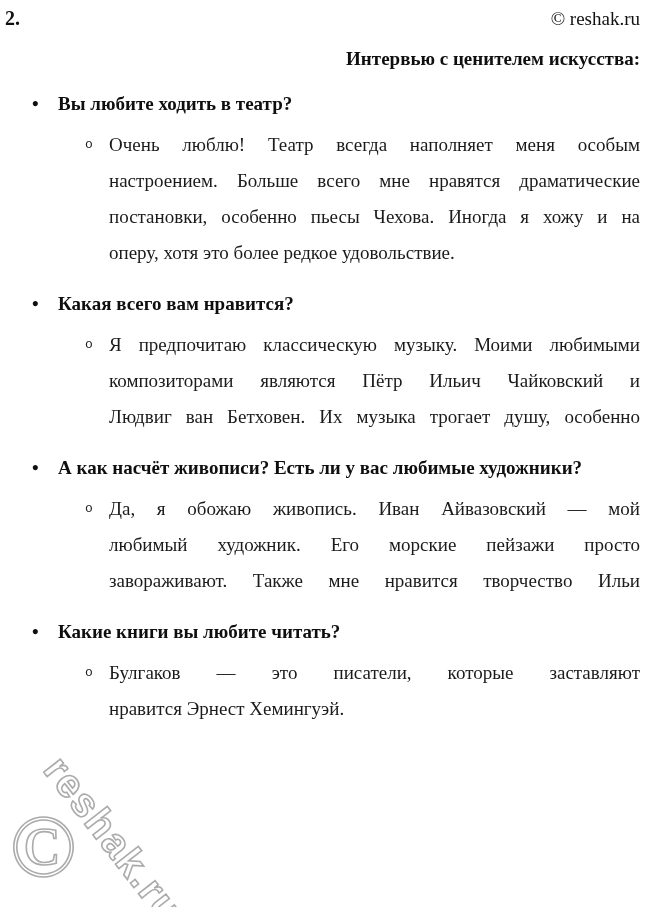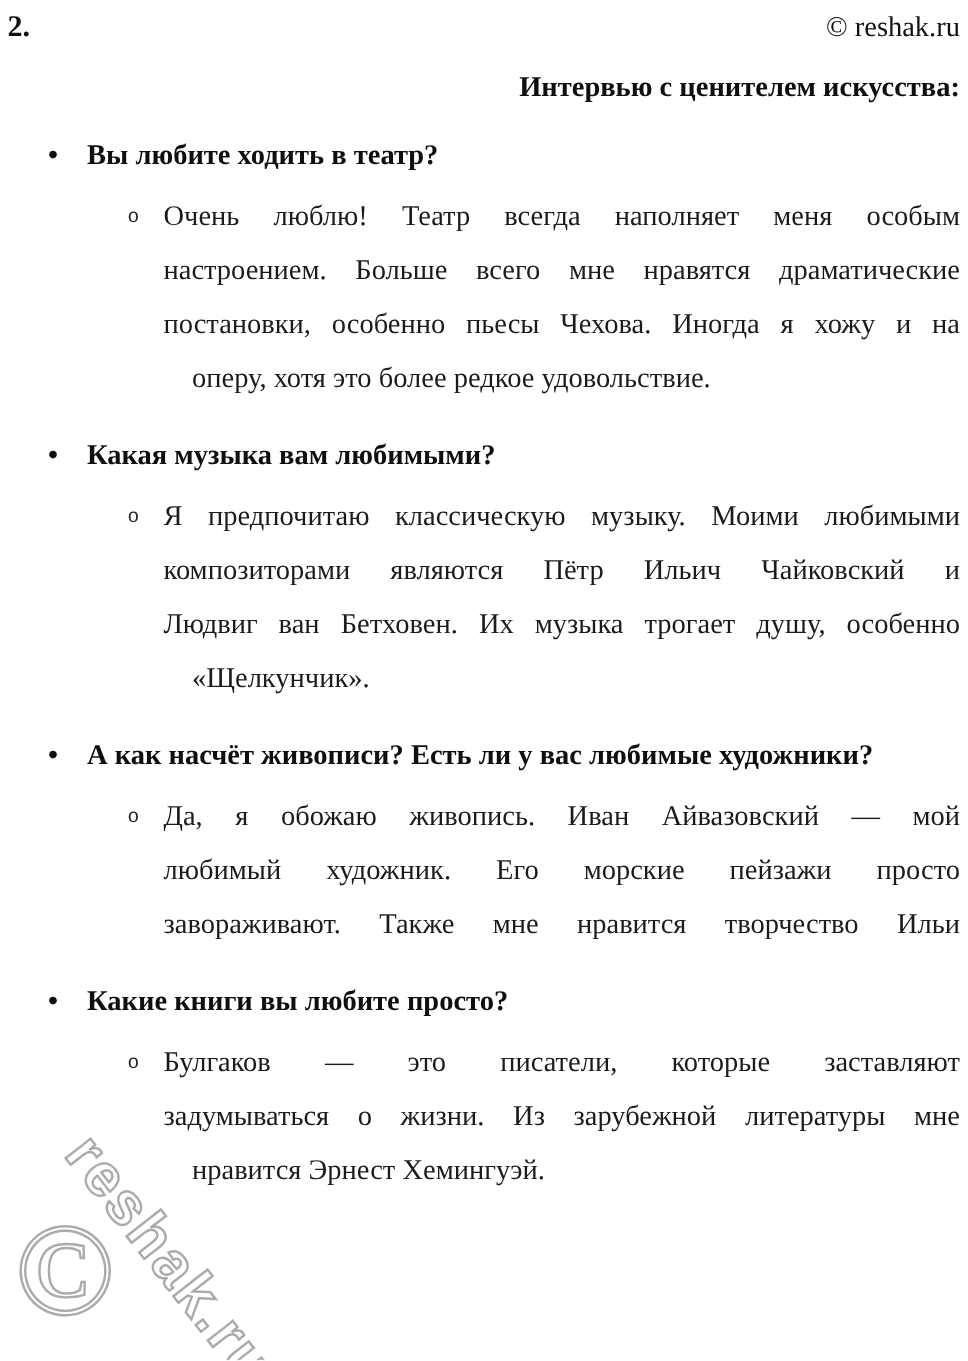--- a/index.html
+++ b/index.html
@@ -59,21 +59,21 @@
   }
   .answer-lines { flex: 1 1 auto; min-width: 0; padding-right: 0px; }
   .answer-line {
     font-size: 19px;
     line-height: 36px;
     text-align: justify;
     text-align-last: justify;
     color: #1b1b1b;
     white-space: nowrap; 
   }
-  .answer-line.last { text-align-last: left; margin-left: 19px; }
+  .answer-line.last { text-align-last: left; }
   .watermark {
     position: absolute;
     left: 6px;
     top: 742px;
     z-index: 2;
     pointer-events: none;
   }
 </style>
 </head>
 <body>
@@ -106,29 +106,28 @@
           <div class="answer-line">настроением. Больше всего мне нравятся драматические</div>
           <div class="answer-line">постановки, особенно пьесы Чехова. Иногда я хожу и на</div>
           <div class="answer-line last">оперу, хотя это более редкое удовольствие.</div>
         </div>
       </div>
     </section>
 
     <section class="qa-block">
       <div class="question-row">
         <span class="bullet">•</span>
-        <span class="question-text">Какая музыка вам любимыми?</span>
+        <span class="question-text">Какая всего вам нравится?</span>
       </div>
       <div class="answer-row">
         <span class="sub-bullet">o</span>
         <div class="answer-lines">
           <div class="answer-line">Я предпочитаю классическую музыку. Моими любимыми</div>
           <div class="answer-line">композиторами являются Пётр Ильич Чайковский и</div>
           <div class="answer-line">Людвиг ван Бетховен. Их музыка трогает душу, особенно</div>
-          <div class="answer-line last">«Щелкунчик».</div>
         </div>
       </div>
     </section>
 
     <section class="qa-block">
       <div class="question-row">
         <span class="bullet">•</span>
         <span class="question-text">А как насчёт живописи? Есть ли у вас любимые художники?</span>
       </div>
       <div class="answer-row">
@@ -137,26 +136,25 @@
           <div class="answer-line">Да, я обожаю живопись. Иван Айвазовский — мой</div>
           <div class="answer-line">любимый художник. Его морские пейзажи просто</div>
           <div class="answer-line">завораживают. Также мне нравится творчество Ильи</div>
         </div>
       </div>
     </section>
 
     <section class="qa-block">
       <div class="question-row">
         <span class="bullet">•</span>
-        <span class="question-text">Какие книги вы любите просто?</span>
+        <span class="question-text">Какие книги вы любите читать?</span>
       </div>
       <div class="answer-row">
         <span class="sub-bullet">o</span>
         <div class="answer-lines">
           <div class="answer-line">Булгаков — это писатели, которые заставляют</div>
-          <div class="answer-line">задумываться о жизни. Из зарубежной литературы мне</div>
           <div class="answer-line last">нравится Эрнест Хемингуэй.</div>
         </div>
       </div>
     </section>
 
   </div>
 </div>
 
 </body></html>

